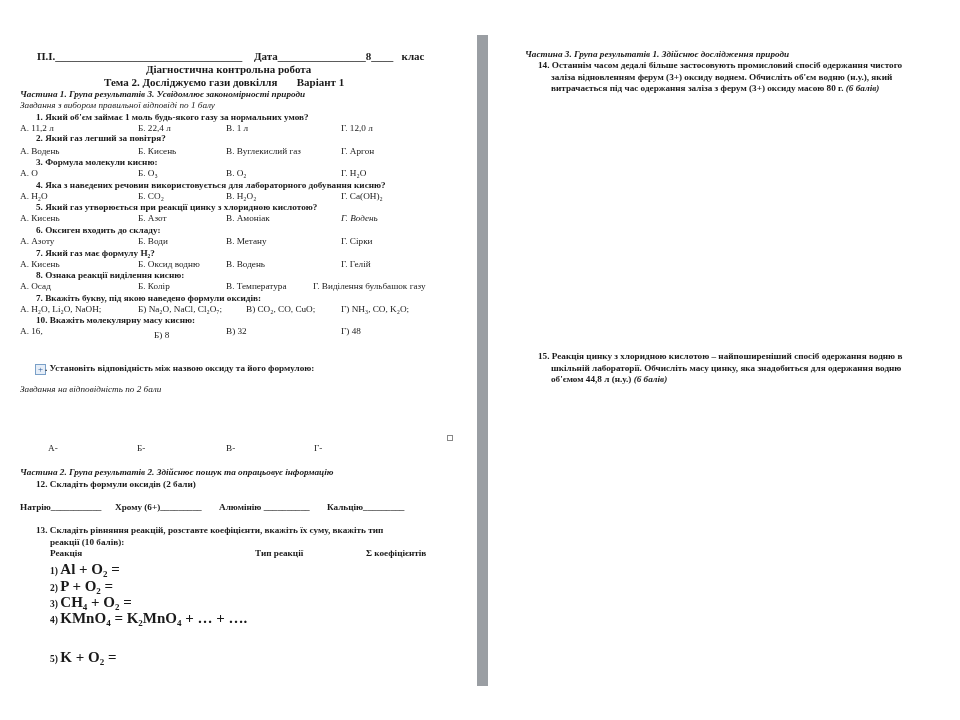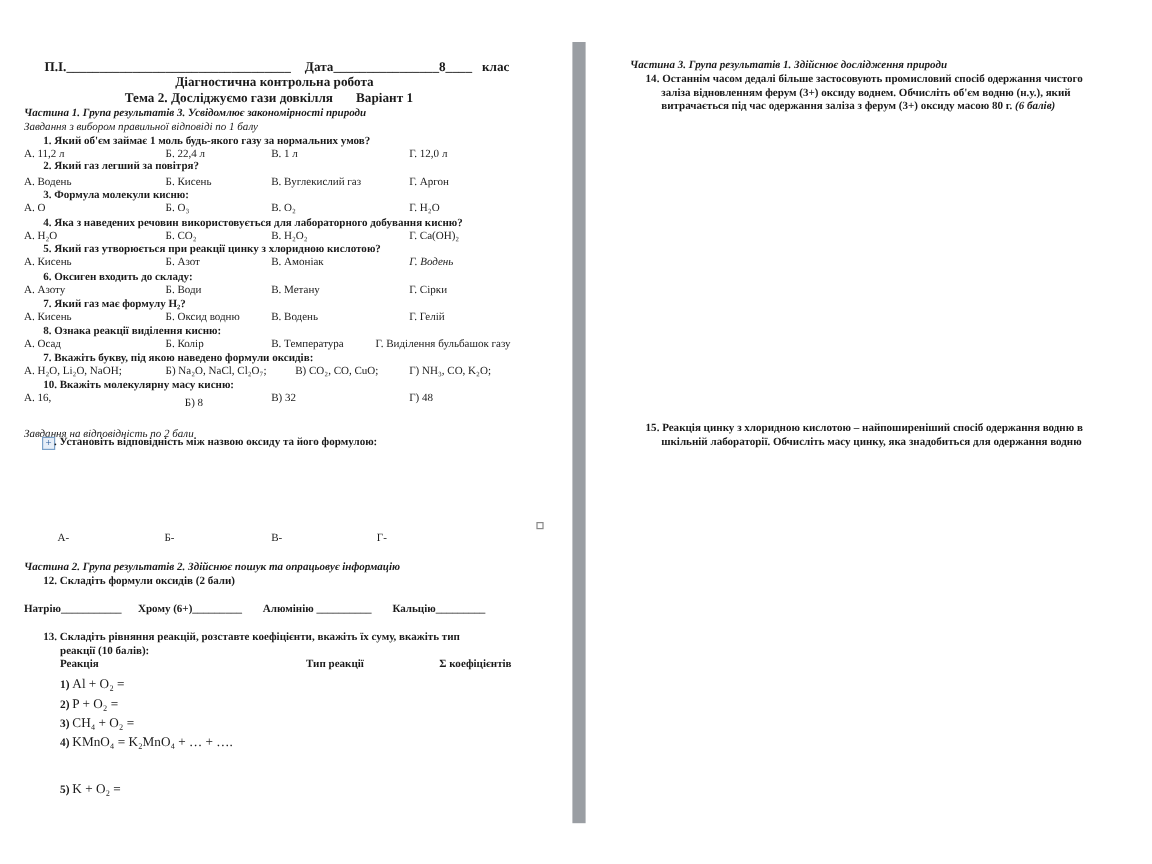--- a/index.html
+++ b/index.html
@@ -14,21 +14,21 @@
   .i { font-style:italic; }
   .small { font-size:9.2px; }
   .hdr { font-size:11px; font-weight:bold; }
   .q { font-size:9.2px; font-weight:bold; }
   .opt { font-size:9.2px; }
   table.match { position:absolute; left:46px; top:372px; border-collapse:collapse; font-size:9px; }
   table.match td { border:1px solid #222; vertical-align:top; padding:1px 3px; width:73px; height:26px; line-height:11px; }
   table.match td.first { width:72px; }
   .movehandle { position:absolute; left:35px; top:364px; width:9px; height:9px; border:1px solid #7aa0c8; background:#e6eef8; font-size:9px; line-height:9px; text-align:center; color:#2a5a9a; }
   .resizehandle { position:absolute; left:447px; top:435px; width:4px; height:4px; border:1px solid #888; background:#fff; }
-  .eq { font-size:11px; font-weight:normal; }
+  .eq { font-size:15px; font-weight:bold; }
   .eqnum { font-size:9.5px; font-weight:bold; }
   .para { position:absolute; font-size:9.2px; font-weight:bold; line-height:11.5px; }
 </style>
 </head>
 <body>
 
 <div id="page-left" class="page">
 
   <div class="abs hdr" style="left:37px;top:50px;">
     <span>П.І.</span><span>__________________________________</span>
@@ -89,21 +89,21 @@
       <div class="abs opt" style="left: 138px; top: 303.8px;">Б) Na₂O, NaCl, Cl₂O₇;</div>
       <div class="abs opt" style="left: 246px; top: 303.8px;">В) CO₂, CO, CuO;</div>
       <div class="abs opt" style="left: 341px; top: 303.8px;">Г) NH₃, CO, K₂O;</div>
       <div class="abs q" style="left: 36px; top: 315.4px;">10.  Вкажіть молекулярну масу кисню:</div>
       <div class="abs opt" style="left: 20px; top: 326.4px;">А. 16,</div>
       <div class="abs opt" style="left: 138px; top: 330px; margin-left: 16px;">Б) 8</div>
       <div class="abs opt" style="left: 226px; top: 326.4px;">В) 32</div>
       <div class="abs opt" style="left: 341px; top: 326.4px;">Г) 48</div>
     </div>
 
-  <div class="abs small i" style="left:20px;top:340px;margin-top:16px;">Завдання на відповідність по 2 бали</div>
+  <div class="abs small i" style="left:20px;top:368px;margin-top:16px;">Завдання на відповідність по 2 бали</div>
   <div class="movehandle">+</div>
   <div class="abs q" style="left:45px;top:363px;">. Установіть відповідність між назвою оксиду та його формулою:</div>
 
   <table class="match">
     <tbody>
   </tbody>
     </table>
   <div class="resizehandle"></div>
 
   <div class="abs opt" style="left:48px;top:443px;">А-</div>
@@ -138,14 +138,15 @@
 <div id="page-right" class="page">
   <div class="abs small b i" style="left:36px;top:49px;">Частина 3. Група результатів 1. Здійснює дослідження природи</div>
   <div class="para" style="left:49px;top:60px;">
     <div>14. Останнім часом дедалі більше застосовують промисловий спосіб одержання чистого</div>
     <div style="padding-left:13px;">заліза відновленням ферум (3+) оксиду воднем. Обчисліть об'єм водню (н.у.), який</div>
     <div style="padding-left:13px;"><span>витрачається під час одержання заліза  з ферум (3+) оксиду масою 80 г.</span> <span class="i">(6 балів)</span></div>
   </div>
   <div class="para" style="left:49px;top:351px;">
     <div>15. Реакція цинку з хлоридною кислотою – найпоширеніший спосіб одержання водню в</div>
     <div style="padding-left:13px;">шкільній лабораторії. Обчисліть масу цинку, яка знадобиться для одержання водню</div>
+    <div style="padding-left:13px;"><span>об'ємом 44,8 л (н.у.)</span> <span class="i">(6 балів)</span></div>
   </div>
 </div>
 
 </body></html>

